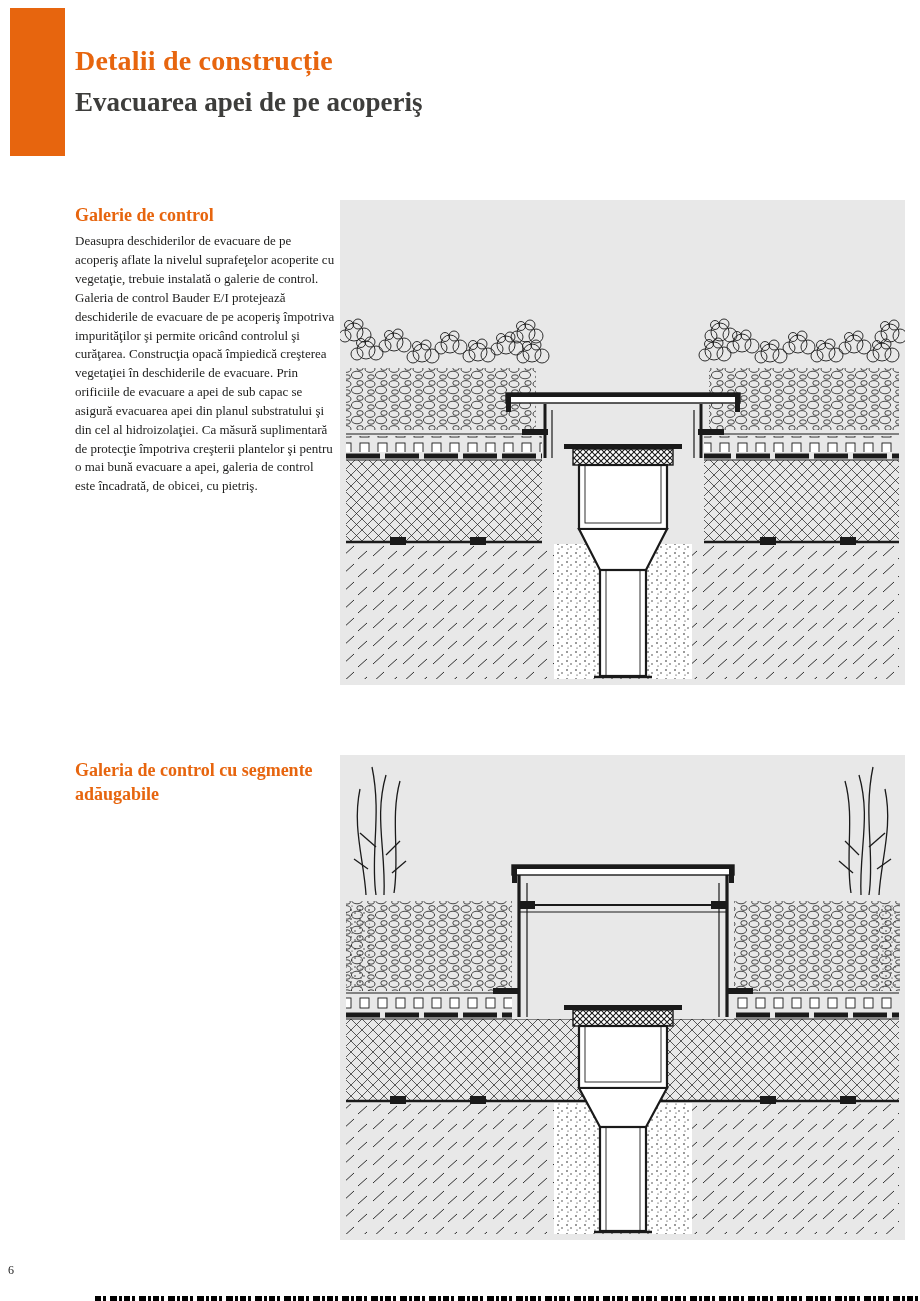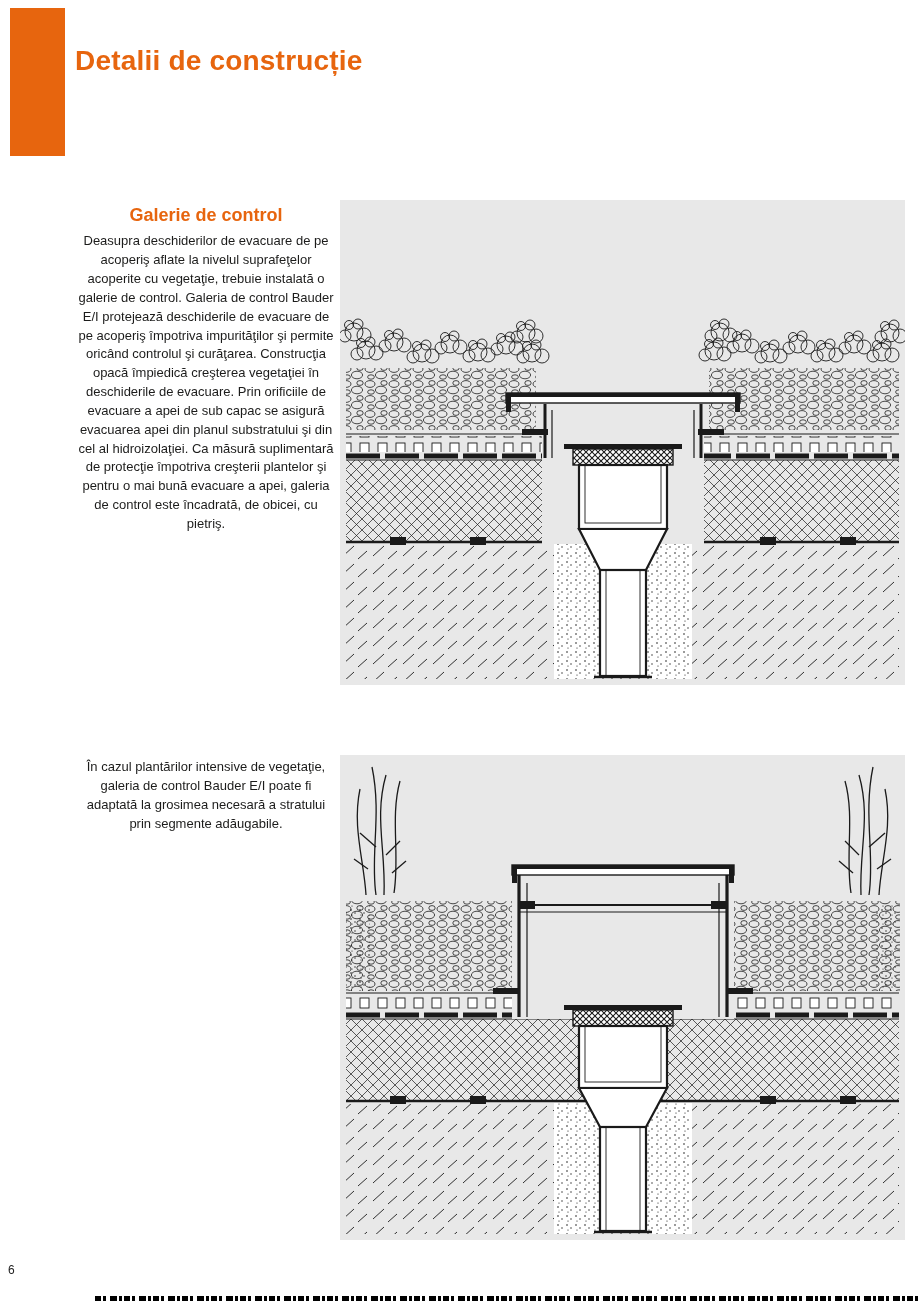--- a/index.html
+++ b/index.html
@@ -1,19 +1,19 @@
 <!DOCTYPE html>
 <html style="--accent: #e7650e; --subtitle-text: #3d3d3b; --body-text: #1c1c1b; --figure-bg: #e8e8e8;"><head>
 <meta charset="utf-8">
 <style>
   * { margin:0; padding:0; box-sizing:border-box; }
   html,body { background:#ffffff; }
   .page {
     position:relative; width:920px; height:1301px; background:#ffffff;
-    font-family:Liberation Sans, sans-serif; overflow:hidden;text-align:center;
+    font-family:Liberation Serif, serif; overflow:hidden;
   }
   .orange-block {
     position:absolute; left:10px; top:8px; width:55px; height:148px;
     background:var(--accent,#e7650e);
   }
   .header { position:absolute; left:75px; top:46px; }
   .title {
     font-size:28px; font-weight:bold; color:var(--accent,#e7650e);
     letter-spacing:.2px; line-height:1.1;
   }
@@ -51,20 +51,21 @@
 </style>
 </head>
 <body>
 
 <div class="page">
 
   <div class="orange-block"></div>
 
   <header class="header">
     <h1 class="title">Detalii de construcție</h1>
+    <h2 class="subtitle">Evacuarea apei de pe acoperiş</h2>
   </header>
 
   <section class="text-col sec1">
     <h3 class="sec-heading">Galerie de control</h3>
     <p class="sec-body">Deasupra deschiderilor de evacuare de pe acoperiş aflate la nivelul suprafeţelor acoperite cu vegetaţie, trebuie instalată o galerie de control. Galeria de control Bauder E/I protejează deschiderile de evacuare de pe acoperiş împotriva impurităţilor şi permite oricând controlul şi curăţarea. Construcţia opacă împiedică creşterea vegetaţiei în deschiderile de evacuare. Prin orificiile de evacuare a apei de sub capac se asigură evacuarea apei din planul substratului şi din cel al hidroizolaţiei. Ca măsură suplimentară de protecţie împotriva creşterii plantelor şi pentru o mai bună evacuare a apei, galeria de control este încadrată, de obicei, cu pietriş.</p>
   </section>
 
   <figure class="figure fig1">
     <svg viewBox="0 0 565 485">
       <defs>
@@ -176,22 +177,21 @@
         <rect x="245" y="265" width="76" height="58" fill="none" stroke="#1a1a1a" stroke-width="0.9"></rect>
         <polygon points="239,329 327,329 306,370 260,370" fill="#ffffff" stroke="#1a1a1a" stroke-width="2.2"></polygon>
         <rect x="260" y="370" width="46" height="106" fill="#ffffff" stroke="#1a1a1a" stroke-width="2.2"></rect>
         <path d="M266,370 V476 M300,370 V476" stroke="#1a1a1a" stroke-width="0.9" fill="none"></path>
         <path d="M254,477 H312" stroke="#1a1a1a" stroke-width="2.5" fill="none"></path>
       </g>
     </svg>
   </figure>
 
   <section class="text-col sec2">
-    <p class="sec-body">În cazul plantărilor intensive de vegetaţie,
-galeria de control  Bauder E/I poate fi adaptată la grosimea necesară a stratului prin segmente adăugabile.</p>
+    <h3 class="sec-heading">Galeria de control cu segmente adăugabile</h3>
   </section>
 
   <figure class="figure fig2">
     <svg viewBox="0 0 565 485">
       <defs>
         <pattern id="f2peb" width="24" height="15" patternUnits="userSpaceOnUse">
           <ellipse cx="6" cy="4" rx="5" ry="3.4" fill="none" stroke="#1a1a1a" stroke-width="0.8"></ellipse>
           <ellipse cx="17" cy="10" rx="5.6" ry="3.8" fill="none" stroke="#1a1a1a" stroke-width="0.8"></ellipse>
           <ellipse cx="20" cy="3" rx="3.2" ry="2.4" fill="none" stroke="#1a1a1a" stroke-width="0.8"></ellipse>
           <ellipse cx="7" cy="12" rx="3.4" ry="2.2" fill="none" stroke="#1a1a1a" stroke-width="0.8"></ellipse>

